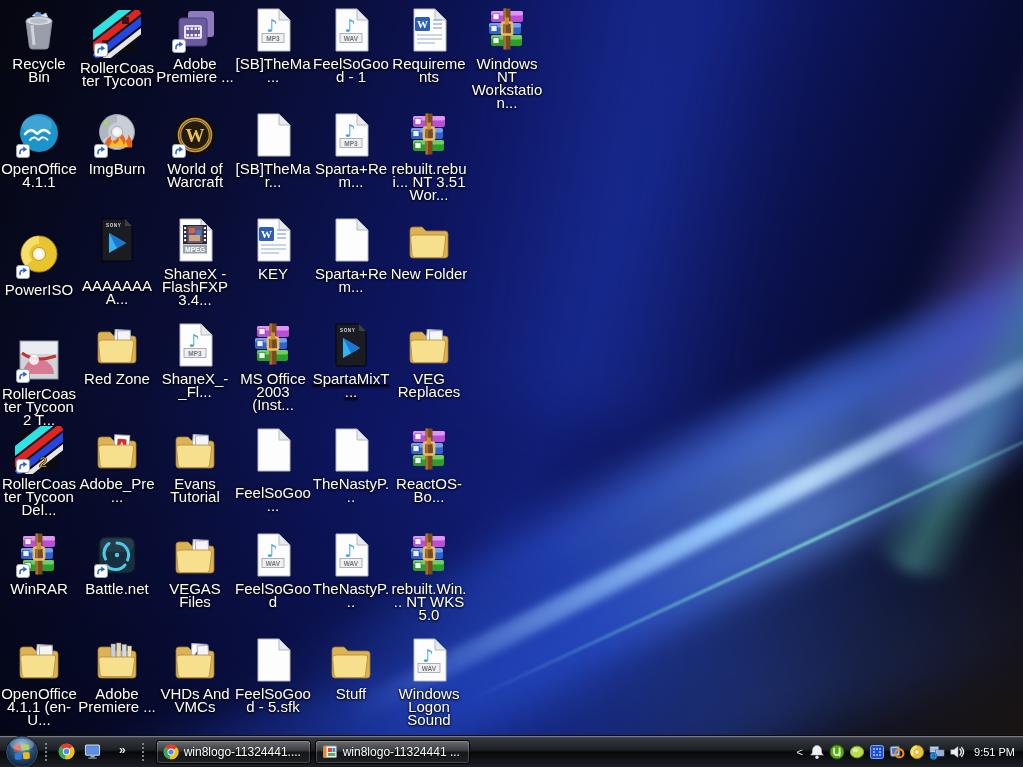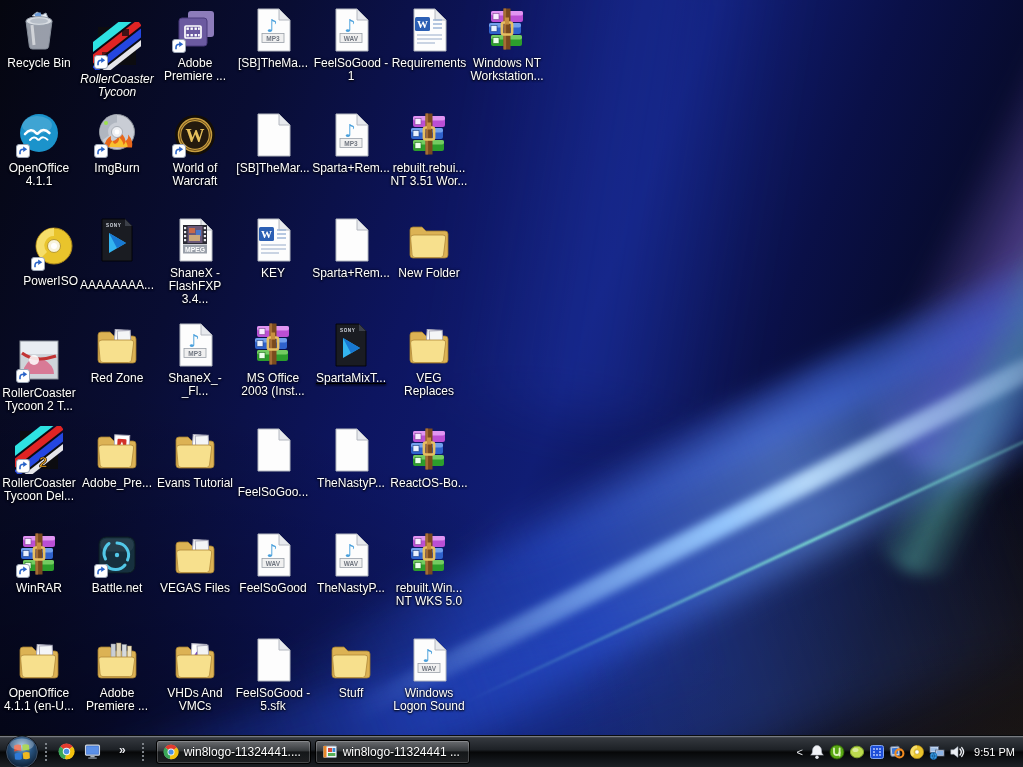--- a/index.html
+++ b/index.html
@@ -32,21 +32,21 @@
   #st-low{left:40px;top:680px;width:700px;height:80px;transform:rotate(-14deg);
     background:linear-gradient(90deg,transparent,rgba(40,80,220,.3),transparent);filter:blur(14px);}
 
   
   #icons{position:absolute;left:0;top:0;width:560px;height:736px;}
   .cell{position:absolute;width:78px;display:flex;flex-direction:column;align-items:center;cursor:default;}
   .cell .art{position:relative;width:48px;height:48px;flex:0 0 48px;}
   .cell .art svg{display:block;width:48px;height:48px;}
   .cell .sc{position:absolute;left:1px;bottom:1px;width:14px;height:14px;}
   .cell .sc svg{width:14px;height:14px;display:block;}
-  .cell .lbl{margin-top:3px;max-width:78px;text-align:center;font-size:12px;line-height:13px;color:#fff;
+  .cell .lbl{margin-top:3px;max-width:78px;text-align:center;font-size:15px;line-height:13px;color:#fff;
     text-shadow:0 1px 2px rgba(0,0,0,.95),0 0 3px rgba(0,0,0,.85);word-wrap:break-word;}
 
   
   #taskbar{position:absolute;left:0;bottom:0;width:1023px;height:31px;display:flex;align-items:center;
     background:linear-gradient(#5a5f66 0%,#33373d 8%,#1d2126 44%,#060708 52%,#121519 78%,#1c2024 100%);
     border-top:1px solid #0a0c0e;box-shadow:inset 0 1px 0 rgba(255,255,255,.22);}
   #start-button{width:34px;height:30px;margin-left:5px;flex:0 0 auto;display:flex;align-items:center;justify-content:center;cursor:pointer;}
   .grip{width:6px;height:22px;margin:0 4px;flex:0 0 auto;
     background-image:radial-gradient(circle,#7d8288 0 .9px,transparent 1.1px);background-size:4px 4px;background-position:1px 1px;}
   .ql-icon{width:20px;height:20px;margin:0 3px;flex:0 0 auto;display:flex;align-items:center;justify-content:center;cursor:pointer;}
@@ -88,21 +88,21 @@
             <path d="M17 10l5-4 5 3 4-2 2 5" fill="#e9edf3" stroke="#9aa4b2" stroke-width="1"></path>
             <rect x="20" y="7" width="6" height="5" fill="#6a9ad8" transform="rotate(-14 23 9)"></rect>
             <path d="M11 15l3.4 25.5q.4 2.5 3 2.5h13.2q2.6 0 3-2.5L37 15" fill="rgba(185,192,202,.82)" stroke="#868e9a" stroke-width="1"></path>
             <ellipse cx="24" cy="15" rx="13" ry="4.4" fill="#d9dde3" stroke="#98a0ac" stroke-width="1"></ellipse>
             <ellipse cx="24" cy="15" rx="9" ry="2.8" fill="#b7bec8"></ellipse>
             <path d="M17 19l2 20" stroke="rgba(255,255,255,.55)" stroke-width="3" fill="none"></path>
           </svg>
         </div>
         <div class="lbl">Recycle Bin</div>
       </div>
-      <div class="cell" style="left: 78px; top: 22px; font-style: italic;">
+      <div class="cell" style="left: 78px; top: 10px;">
         <div class="art">
           <svg viewBox="0 0 48 48">
             <rect x="5" y="5" width="38" height="38" fill="#0c0c10"></rect>
             <g transform="rotate(-38 24 24)">
               <rect x="-8" y="6" width="64" height="8" fill="#2ee2e2"></rect>
               <rect x="-8" y="16" width="64" height="7" fill="#e02424"></rect>
               <rect x="-8" y="25" width="64" height="7" fill="#2446e0"></rect>
               <rect x="-8" y="34" width="64" height="5" fill="#e6e6ea"></rect>
             </g>
             <rect x="29" y="7" width="7" height="7" fill="#0c0c10" opacity=".75"></rect>
@@ -297,21 +297,21 @@
             <rect x="8" y="29" width="31" height="4.5" rx="2" fill="#74cc62"></rect>
             <rect x="10" y="31.5" width="6" height="6" fill="#ebffeb" stroke="#1c701c" stroke-width=".6"></rect>
             <rect x="20.5" y="2.5" width="7" height="41" fill="#7a4a1e"></rect>
             <rect x="20.5" y="2.5" width="2.6" height="41" fill="#a56e36"></rect>
             <rect x="18.8" y="16.5" width="10.4" height="12" rx="2" fill="none" stroke="#e7bf62" stroke-width="2.4"></rect>
             <rect x="22" y="11.5" width="4" height="7" fill="#c89040"></rect>
           </svg>
         </div>
         <div class="lbl">rebuilt.rebui... NT 3.51 Wor...</div>
       </div>
-      <div class="cell" style="left: 0px; top: 224px; align-items: flex-end;">
+      <div class="cell" style="left: 0px; top: 232px;">
         <div class="art">
           <svg viewBox="0 0 48 48">
             <circle cx="24" cy="22" r="18" fill="#e9c42c" stroke="#a8841a" stroke-width="1"></circle>
             <path d="M24 4a18 18 0 0 0-13 30l6-6a9.5 9.5 0 0 1 7-16z" fill="#f6de6a"></path>
             <circle cx="24" cy="22" r="6.5" fill="#f8f3dc" stroke="#b89a30" stroke-width="1"></circle>
             <circle cx="24" cy="22" r="3" fill="#fff"></circle>
           </svg>
           <div class="sc">
             <svg viewBox="0 0 14 14">
               <rect x=".5" y=".5" width="13" height="13" rx="2.5" fill="#fff" stroke="#9aa4b4"></rect>

